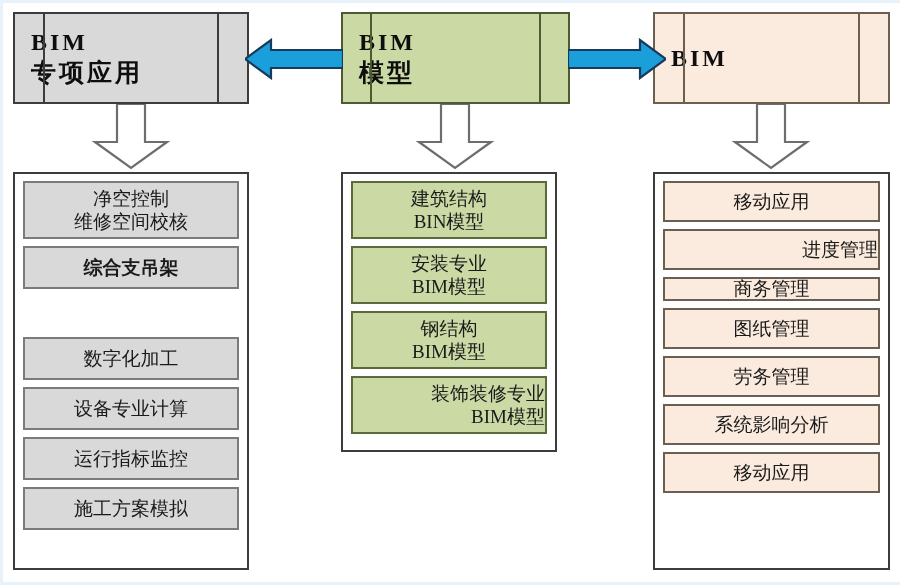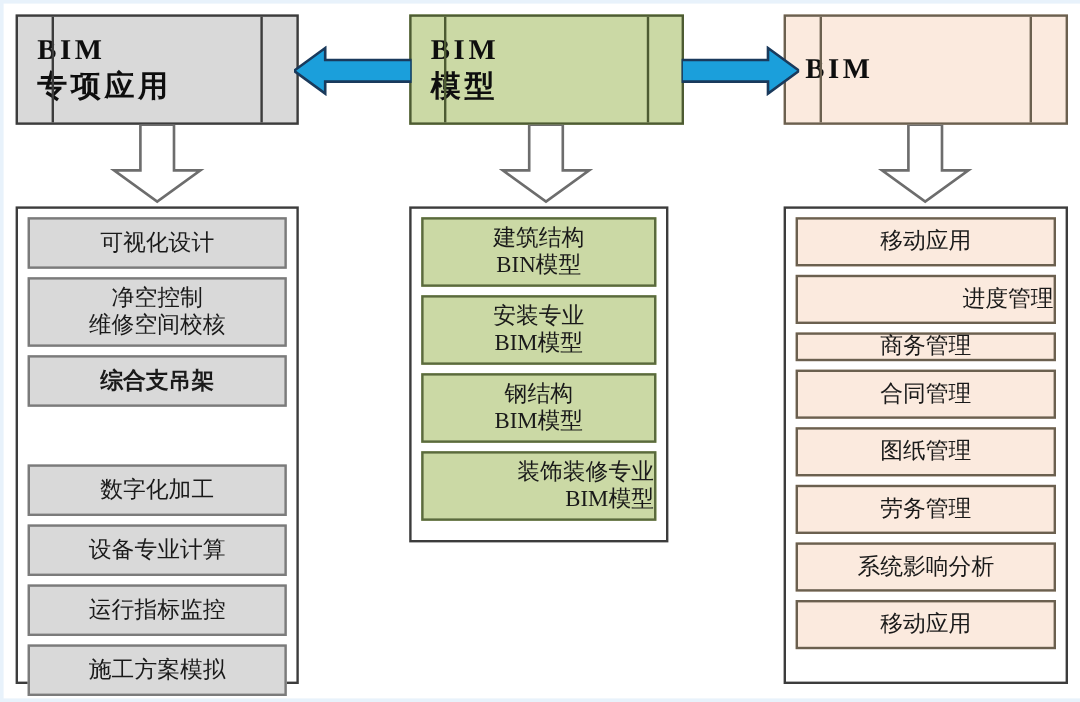--- a/index.html
+++ b/index.html
@@ -139,23 +139,20 @@
     </svg>
   </div>
 
   <div class="down-arrow" style="left:728px;top:104px;">
     <svg width="86" height="66" viewBox="0 0 86 66">
       <polygon points="29,0 57,0 57,38 79,38 43,64 7,38 29,38" fill="#ffffff" stroke="#6d6d6d" stroke-width="2.2" stroke-linejoin="miter"></polygon>
     </svg>
   </div>
 
   <div class="col-container" style="left:13px;top:172px;width:236px;height:398px;">
-    <div class="item item-grey" style="height:43px;">
-      <span>可视化设计</span>
-    </div>
     <div class="item item-grey" style="height:58px;">
       <span>净空控制</span>
       <span class="l2">维修空间校核</span>
     </div>
     <div class="item item-grey" style="height:43px;font-weight:bold;">
       <span>综合支吊架</span>
     </div>
     <div class="item item-grey" style="height:43px;margin-top:48px;">
       <span>数字化加工</span>
     </div>
@@ -193,23 +190,20 @@
     <div class="item item-peach" style="height:41px;">
       <span>移动应用</span>
     </div>
     <div class="item item-peach" style="height:41px;align-items:flex-end;">
       <span>进度管理</span>
     </div>
     <div class="item item-peach" style="height:24px;">
       <span>商务管理</span>
     </div>
     <div class="item item-peach" style="height:41px;">
-      <span>合同管理</span>
-    </div>
-    <div class="item item-peach" style="height:41px;">
       <span>图纸管理</span>
     </div>
     <div class="item item-peach" style="height:41px;">
       <span>劳务管理</span>
     </div>
     <div class="item item-peach" style="height:41px;">
       <span>系统影响分析</span>
     </div>
     <div class="item item-peach" style="height:41px;">
       <span>移动应用</span>

